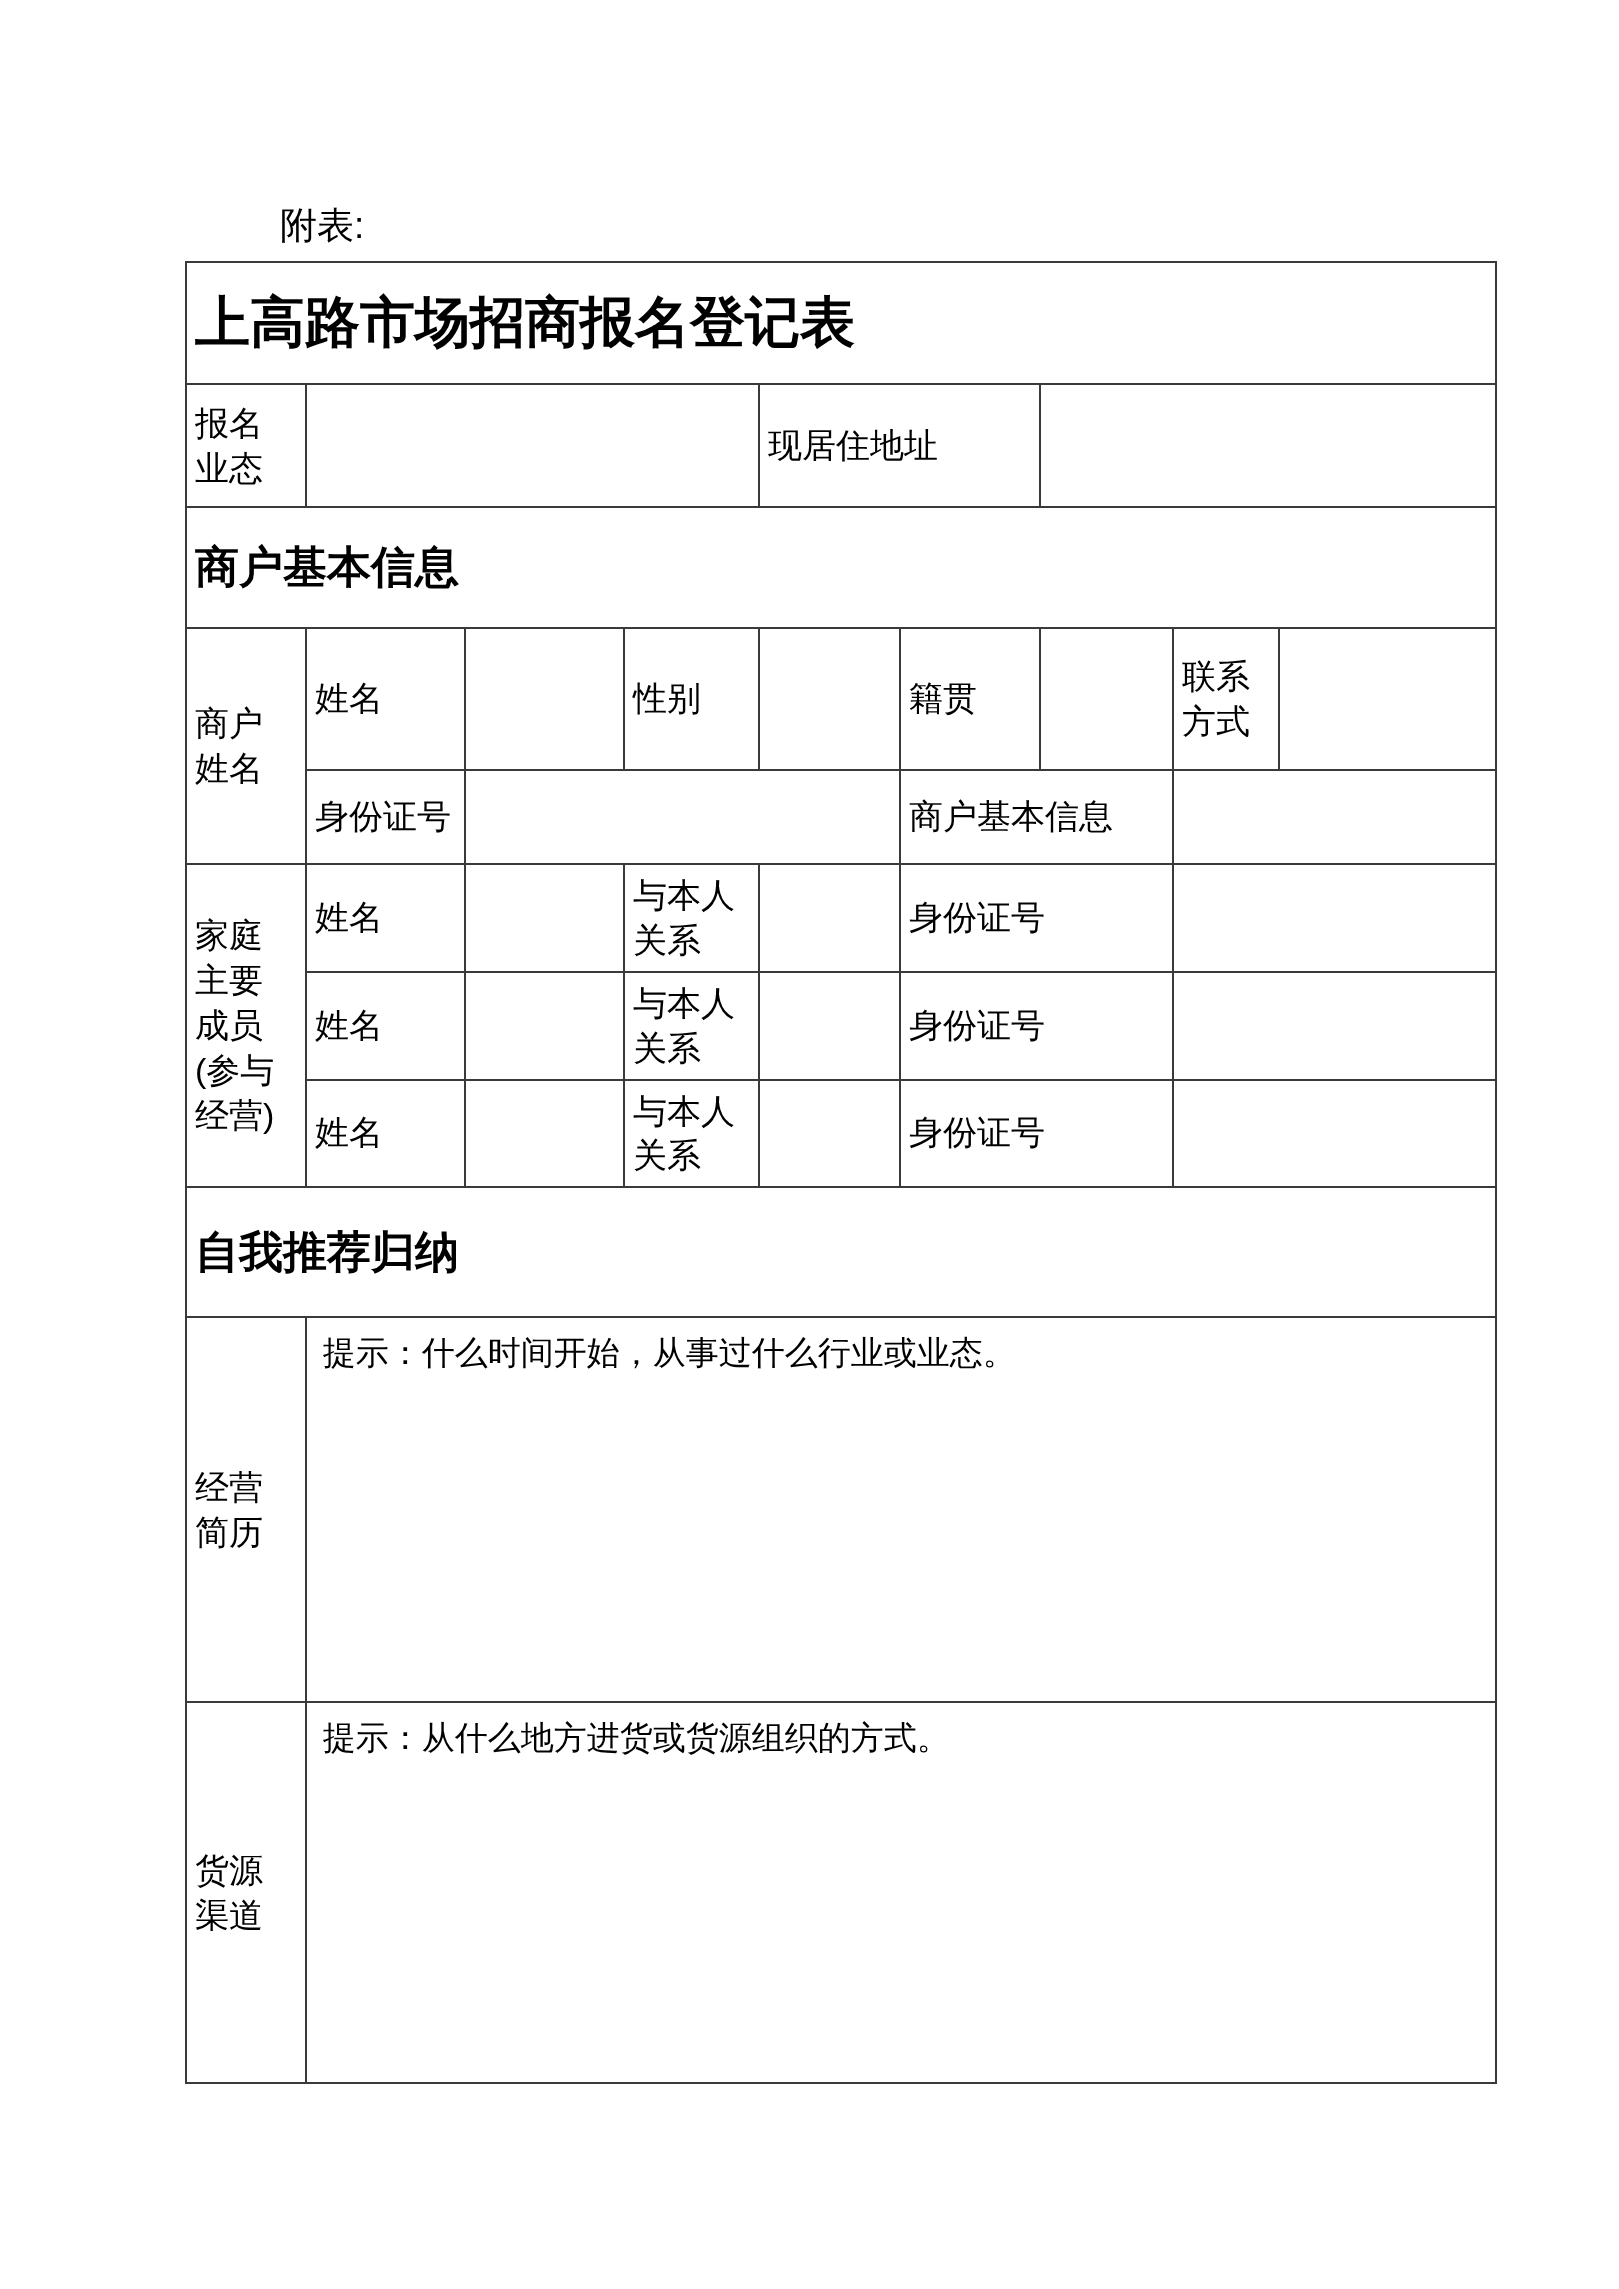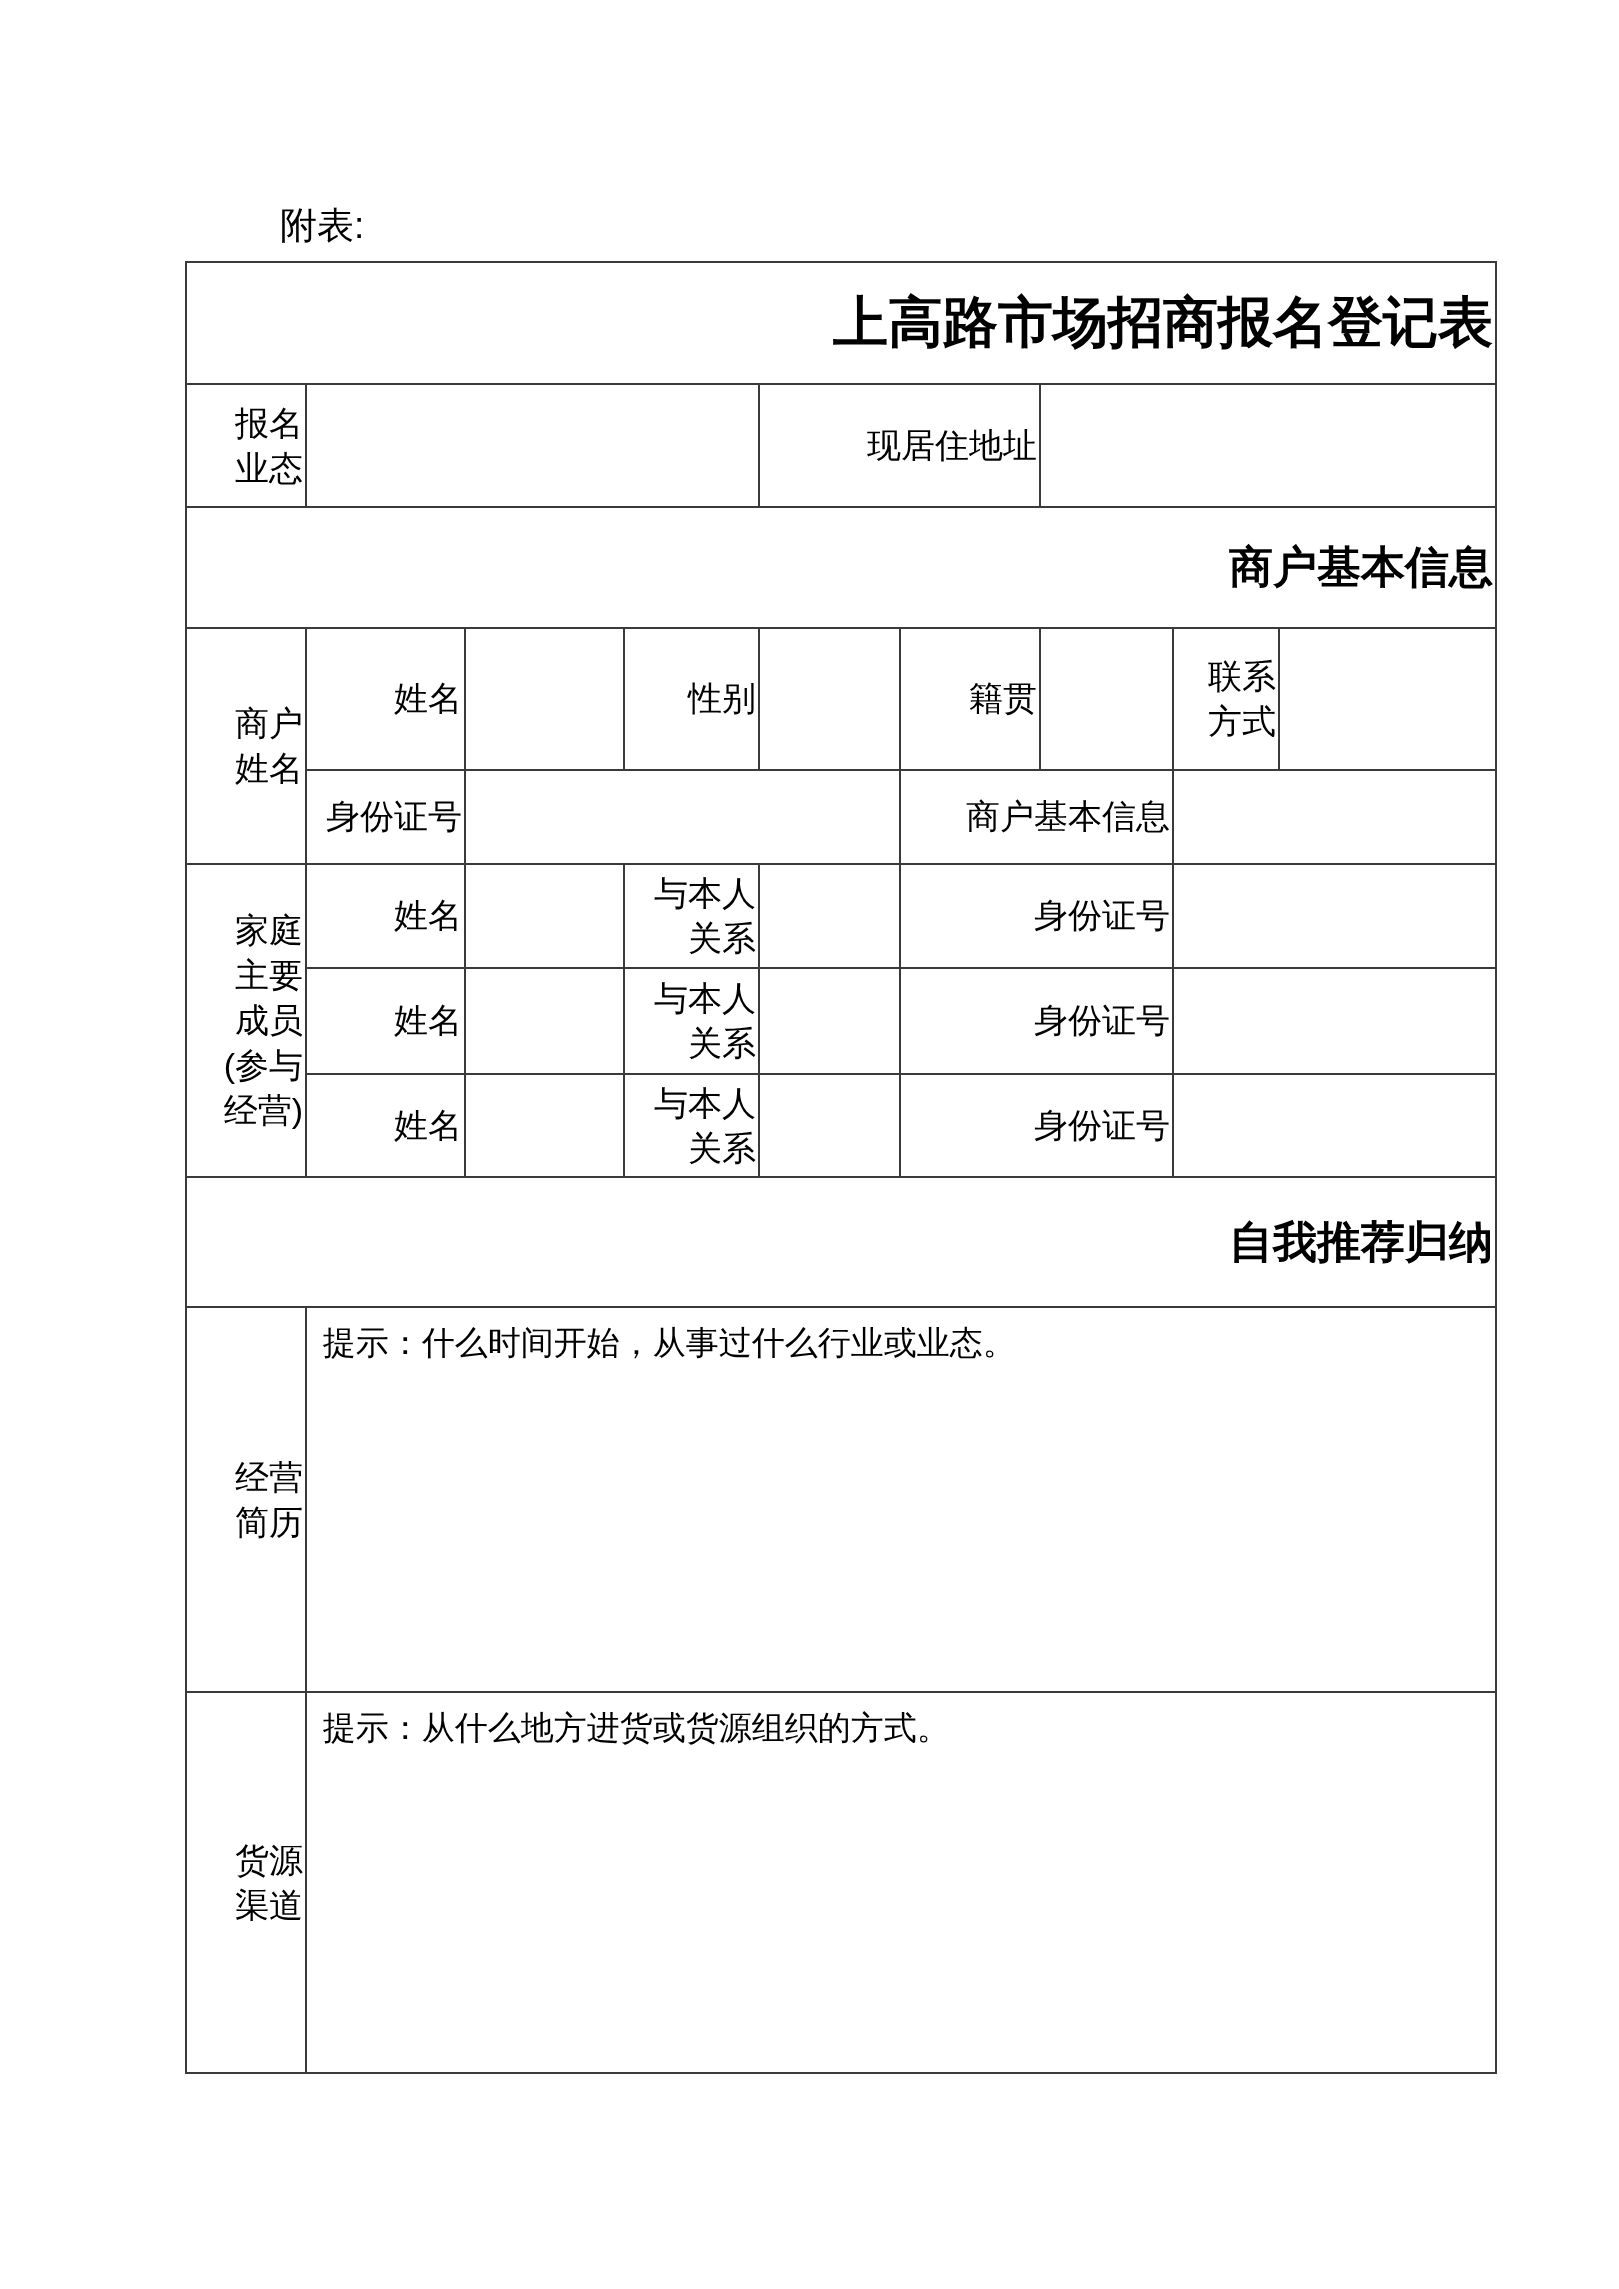--- a/index.html
+++ b/index.html
@@ -15,22 +15,22 @@
     position:absolute;left:280px;top:204px;
     font-size:37px;line-height:1.2;
   }
   table.form{
     position:absolute;left:185px;top:261px;
     width:1309px;
     border-collapse:collapse;table-layout:fixed;
   }
   td{
     border:2px solid #3a3a3a;
-    padding:2px;
-    text-align:right;vertical-align:middle;
+    padding:8px;
+    text-align:left;vertical-align:middle;
     font-size:34px;
     color:#000000;
     overflow:hidden;
   }
   .stack{white-space:pre-line;line-height:1.32;}
   .title-cell{font-size:55px;font-weight:bold;}
   .sec-cell{font-size:44px;font-weight:bold;}
   .hint-cell{
     text-align:left;vertical-align:top;
     padding:11.8px 3.9px 0 15.7px;

